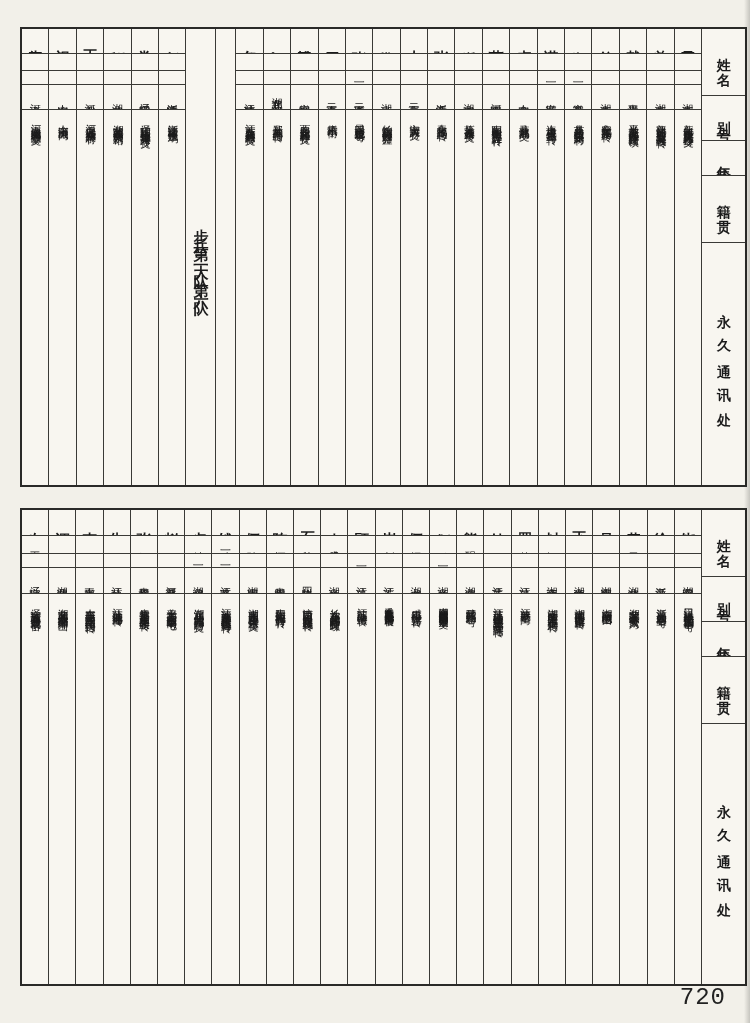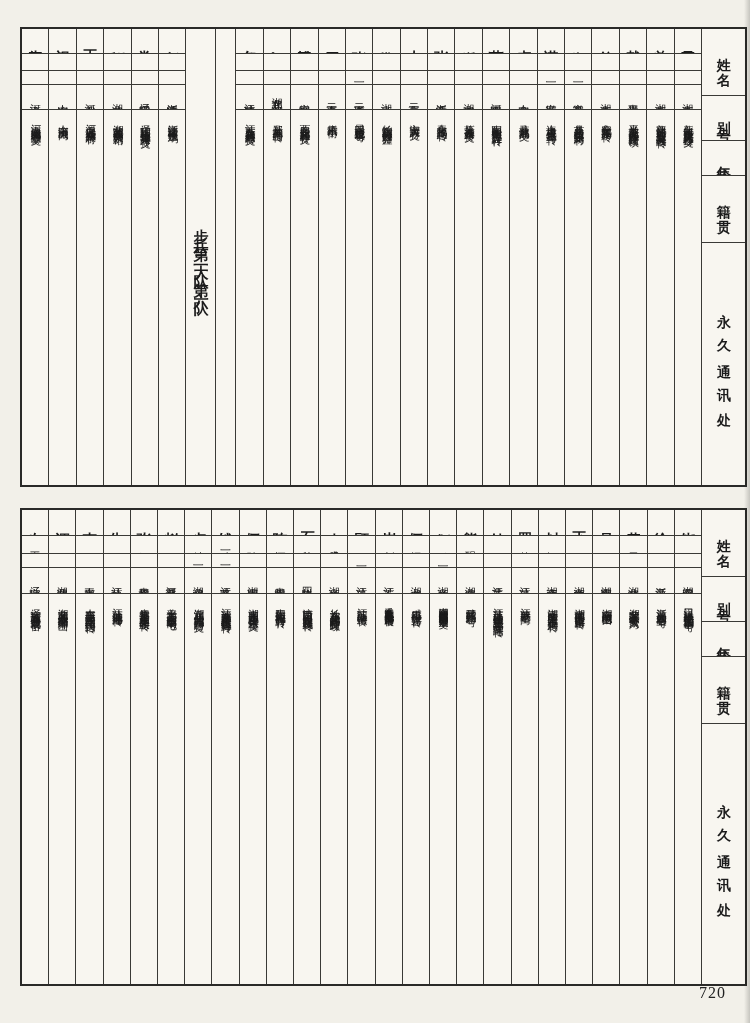--- a/index.html
+++ b/index.html
@@ -50,22 +50,22 @@
   .h.r-name .vt{letter-spacing:15px;}
   .h.r-alias .vt{letter-spacing:8px;}
   .h.r-age .vt{letter-spacing:3px;}
   .h.r-origin .vt{letter-spacing:15px;}
   .h.r-addr{align-items:center;padding-top:0;}
   .h.r-addr .vt{height:auto;letter-spacing:25px;font-size:14px;line-height:1;}
   .full-cell{height:100%;border-bottom:none;}
   .unit .full-cell .vt{font-size:15px;font-weight:bold;letter-spacing:9px;}
   .pagenum{
     position:absolute;top:984px;right:24px;
-    font-size:16px;letter-spacing:1px;color:#222;
-    font-family:Liberation Serif, serif;
+    font-size:24px;letter-spacing:1px;color:#222;
+    font-family:Liberation Mono, monospace;
   }
 </style>
 </head>
 <body>
 
 <div class="page">
   <div class="rtable rtable-top">
       <div class="col header">
         <div class="cell r-name h">
           <span class="vt">姓名</span>

